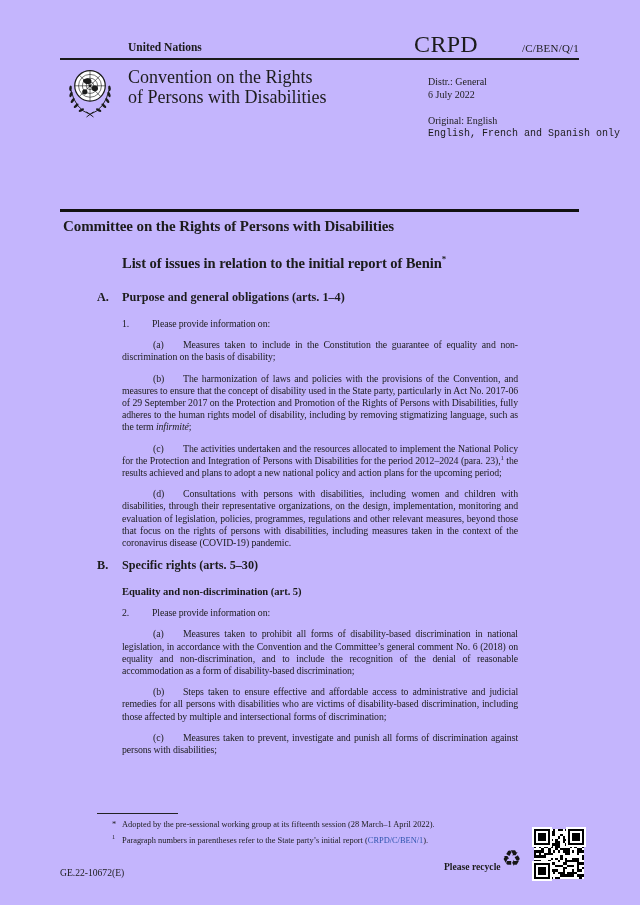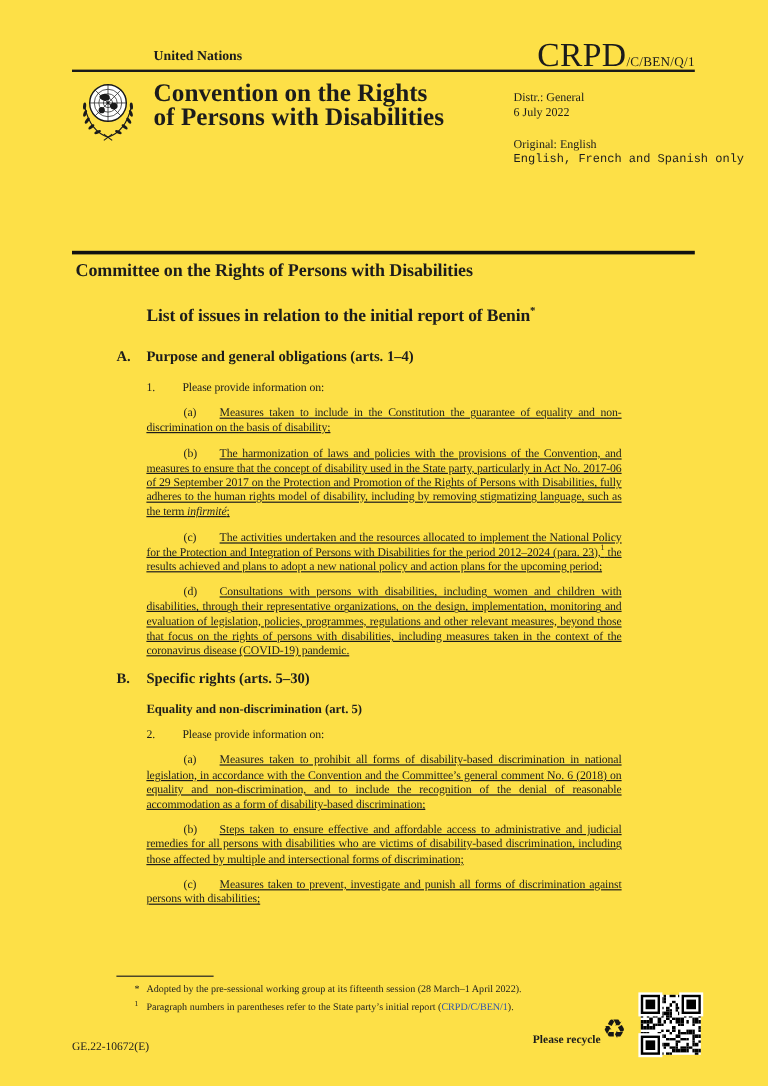--- a/index.html
+++ b/index.html
@@ -1,46 +1,46 @@
 <!DOCTYPE html>
 <html><head>
 <meta charset="utf-8">
 <style>
   html,body { margin:0; padding:0; background:#e9e9e9; }
   .page {
     position:relative; width:640px; height:905px; margin:0 auto;
-    background:#fde047; overflow:hidden;
+    background:#c4b5fd; overflow:hidden;
     font-family:"Liberation Serif", serif; color:#1c1c1c;
   }
   
   .un-label { position:absolute; left:128px; top:41px; font-size:11.5px; font-weight:bold; }
   .doc-symbol { position:absolute; top:31px; right:61px; white-space:nowrap; }
-  .doc-symbol .crpd { font-size:28px; letter-spacing:0.3px; }
-  .doc-symbol .crpd-suffix { font-size:11px; letter-spacing:0.2px; }
+  .doc-symbol .crpd { font-size:24px; letter-spacing:0.3px; }
+  .doc-symbol .crpd-suffix { font-size:11px; letter-spacing:0.2px;margin-left:44px; }
   .rule-thin { position:absolute; left:60px; top:58px; width:519px; height:1.6px; background:#1a1a1a; }
   .emblem { position:absolute; left:64px; top:62px; }
-  .org-title { position:absolute; left:128px; top:68px; font-size:21px; font-weight:bold; line-height:19.5px; }
+  .org-title { position:absolute; left:128px; top:68px; font-size:18px; font-weight:normal; line-height:19.5px; }
   .meta-line { position:absolute; left:428px; font-size:10px; white-space:nowrap; }
   .distr { top:76px; } .date { top:89px; }
   .original { top:115px; } .languages { top:128px;font-family:Liberation Mono, monospace; }
   
   .rule-thick { position:absolute; left:60px; top:209px; width:519px; height:3.2px; background:#111; }
   .committee { position:absolute; left:63px; top:218px; font-size:15px; font-weight:bold; letter-spacing:-0.1px; }
   .page-title { position:absolute; left:122px; top:254px; font-size:14.6px; font-weight:bold; letter-spacing:-0.1px; }
   .page-title sup { font-size:9px; }
   .section-heading-abs { position:absolute; left:97px; top:290px; }
   .h-section { font-size:12.2px; line-height:14px; font-weight:bold; margin:0 0 13px 0; text-align:left; letter-spacing:0; }
   .h-section .sec-letter { display:inline-block; width:25px; }
   .body-col {
     position:absolute; left:97px; top:318px; width:421px;
     font-size:9.8px; line-height:12.2px; letter-spacing:-0.1px; text-align:justify;
   }
   .body-col p { margin:0 0 9px 0; padding-left:25px; }
   p.num-para .para-num { display:inline-block; width:30px; }
-  p.lettered { text-indent:31px;text-decoration:underline; }
+  p.lettered { text-indent:31px; }
   p.lettered .item-label { display:inline-block; width:30px; text-indent:0; }
   .h-sub { font-size:10.6px; line-height:13px; font-weight:bold; margin:0 0 9px 0; padding-left:25px; text-align:left; letter-spacing:-0.05px; }
   .body-col sup { font-size:6.8px; line-height:0; }
   .it { font-style:italic; }
   
   .fn-rule { position:absolute; left:97px; top:813px; width:81px; height:1.2px; background:#222; }
   .footnotes { position:absolute; left:97px; top:819px; width:421px; font-size:8.4px; line-height:11.8px; text-align:justify; }
   .footnote { margin:0; padding-left:25px; }
   .fn-marker { display:inline-block; width:10px; margin-left:-10px; }
   .fn-marker sup { font-size:6.3px; }

